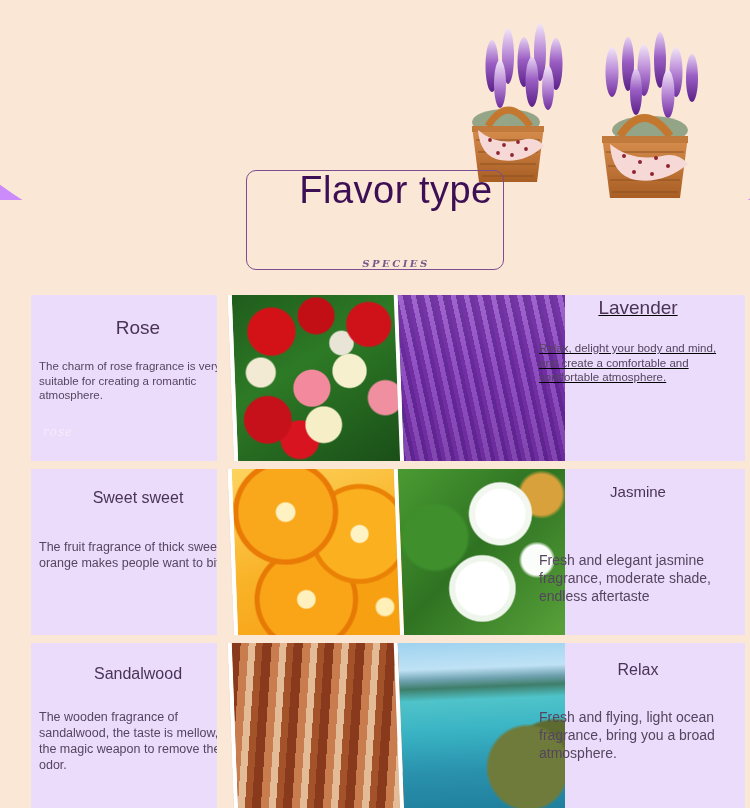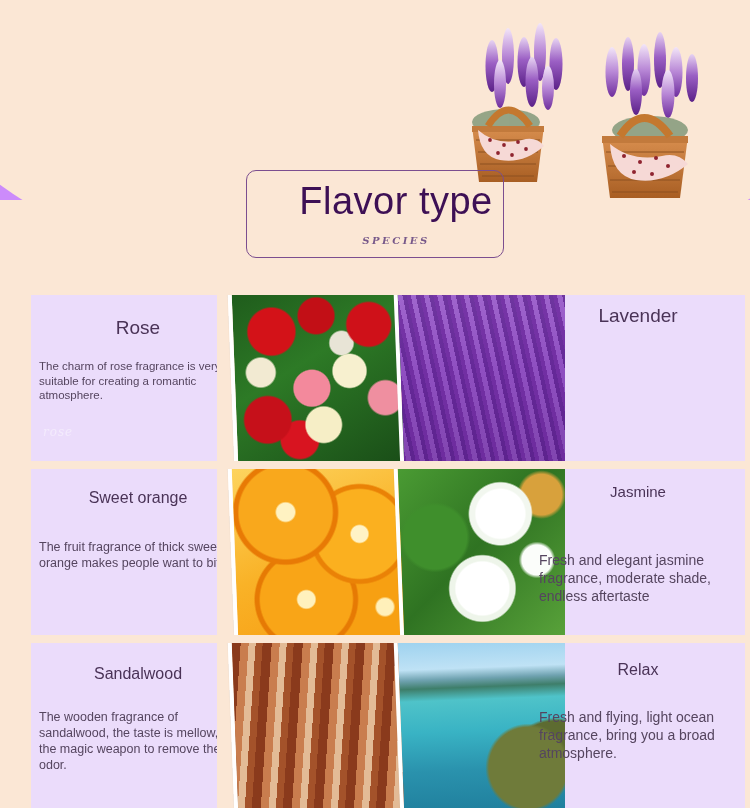--- a/index.html
+++ b/index.html
@@ -40,28 +40,28 @@
   #lavender-art {
     position:absolute;
     right:-4px; top:18px;
     width:300px; height:200px;
   }
 
   
   #title-card {
     position:absolute;
     left:246px; top:170px;
-    width:258px; height:88px;
+    width:258px; height:100px;
     border:1.4px solid #7B4E8F;
     border-radius:10px;
     background:transparent;
     display:flex;
     flex-direction:column;
     align-items:center;
-    justify-content:center;
+    justify-content:space-between;
     padding-left:42px;
   }
   #title-main {
     font-size:38px;
     color:#3D1055;
     letter-spacing:0.5px;
     line-height:1.05;
     font-weight:400;
   }
   #title-sub {
@@ -333,28 +333,29 @@
 
       <div class="collage">
         <div class="photo photo-a">
           <div class="photo-inner art-roses"></div>
         </div>
         <div class="photo photo-b">
           <div class="photo-inner art-lavender"></div>
         </div>
       </div>
 
-      <div class="panel-right" style="padding-top:10px;">
+      <div class="panel-right" style="padding-top:2px;text-decoration:underline;">
         <div class="p-title t-lg">Lavender</div>
+        <div class="p-desc d-sm" style="margin-top:22px;">Relax, delight your body and mind, and create a comfortable and comfortable atmosphere.</div>
       </div>
     </div>
 
     <div class="row" id="row-2">
       <div class="panel-left" style="padding-top:20px;">
-        <div class="p-title t-md">Sweet orange</div>
+        <div class="p-title t-md">Sweet sweet</div>
         <div class="p-desc d-md" style="margin-top:32px;">The fruit fragrance of thick sweet orange makes people want to bite</div>
       </div>
 
       <div class="collage">
         <div class="photo photo-a">
           <div class="photo-inner art-orange"></div>
         </div>
         <div class="photo photo-b">
           <div class="photo-inner art-jasmine"></div>
         </div>

